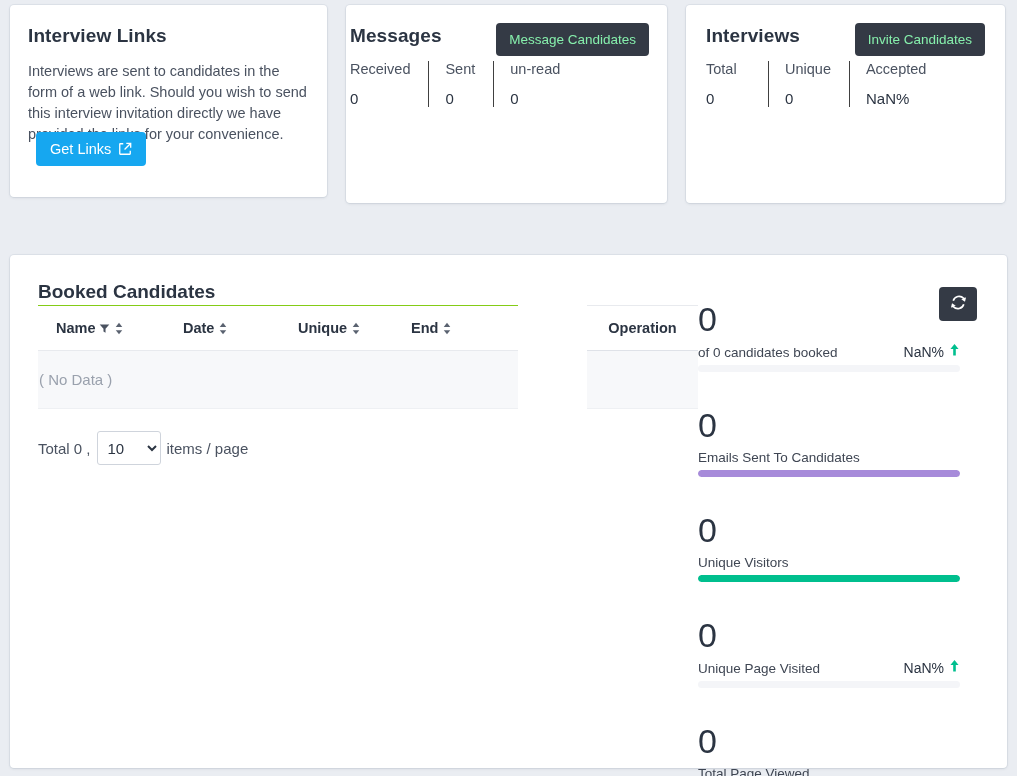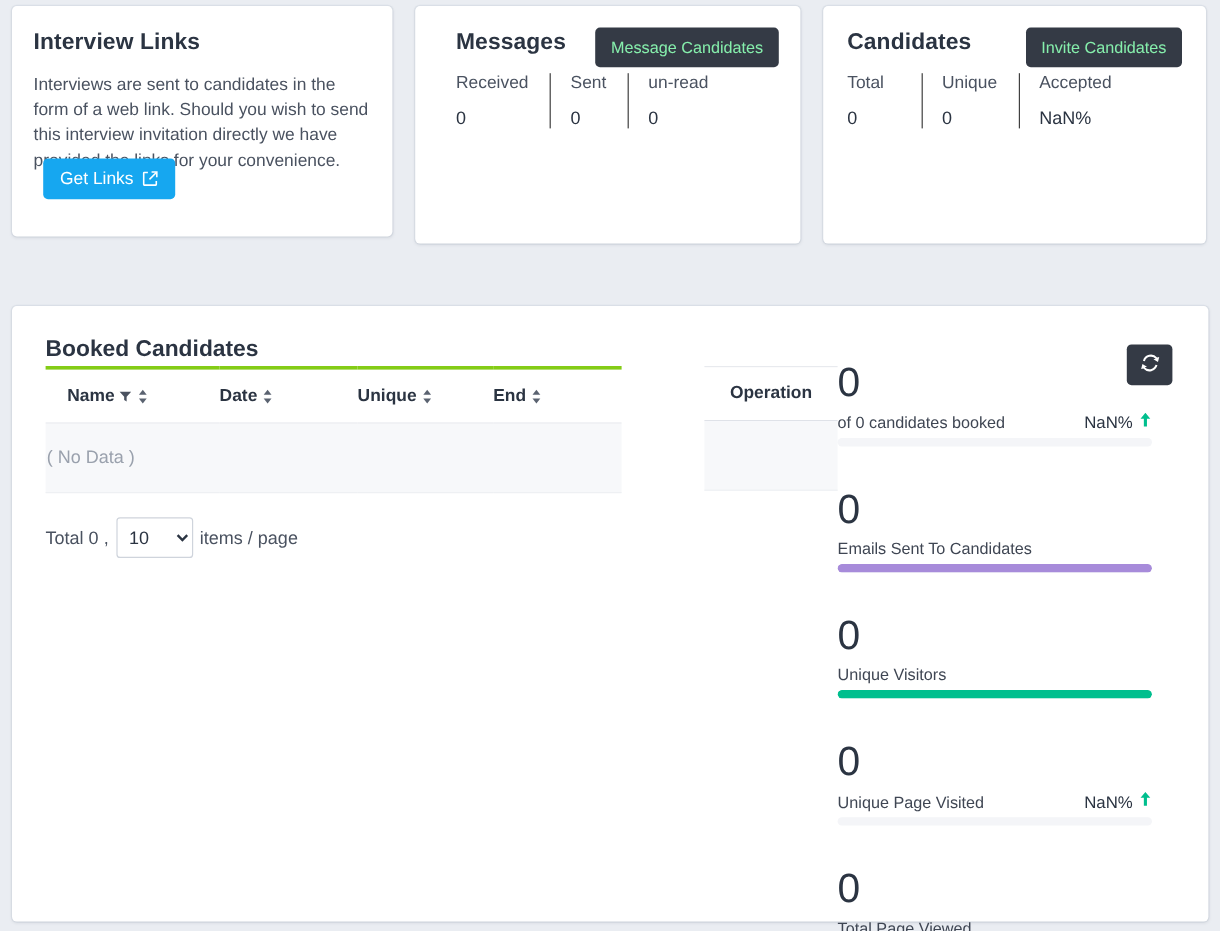--- a/index.html
+++ b/index.html
@@ -18,21 +18,21 @@
     display: flex;
     gap: 19px;
     padding: 5px 10px 0 10px;
   }
   .card {
     background: #ffffff;
     border-radius: 4px;
     box-shadow: 0 1px 3px rgba(30,40,60,0.10), 0 0 0 1px rgba(200,208,220,0.35);
   }
   .card-interview { width: 317px; height: 192px; padding: 20px 18px; position: relative; }
-  .card-messages  { width: 321px; height: 198px; padding: 20px 34px; position: relative; }
+  .card-messages  { width: 321px; height: 198px; padding: 20px 4px; position: relative; }
   .card-invites   { width: 319px; height: 198px; padding: 20px 20px; position: relative; }
 
   .card-title {
     font-size: 19px;
     font-weight: bold;
     color: #2b3442;
     margin: 0 0 14px 0;
     letter-spacing: .1px;
   }
   .card-body-text {
@@ -134,21 +134,21 @@
     border-collapse: collapse;
     width: 480px;
     table-layout: fixed;
   }
   table.bk th {
     font-size: 14.5px;
     font-weight: bold;
     color: #2b3442;
     text-align: left;
     padding: 14px 0 14px 0;
-    border-top: 3px solid #84cc16;
+    border-top: 1px solid #84cc16;
     border-bottom: 1px solid #e8eaee;
     white-space: nowrap;
   }
   .th-inner { display: inline-flex; align-items: center; gap: 2px; }
   .sort-ico { display: inline-flex; margin-left: 2px; }
   .filter-ico { display: inline-flex; margin-left: 1px; }
 
   .nodata-row td {
     background: #f7f8fa;
     height: 58px;
@@ -269,21 +269,21 @@
           <div class="stat-value">0</div>
         </div>
         <div class="stat-col">
           <div class="stat-label">un-read</div>
           <div class="stat-value">0</div>
         </div>
       </div>
     </div>
 
     <div class="card card-invites">
-      <div class="card-title">Candidates</div>
+      <div class="card-title">Interviews</div>
       <button class="btn-dark">Invite Candidates</button>
       <div class="stat-strip">
         <div class="stat-col">
           <div class="stat-label">Total</div>
           <div class="stat-value">0</div>
         </div>
         <div class="stat-col">
           <div class="stat-label">Unique</div>
           <div class="stat-value">0</div>
         </div>

